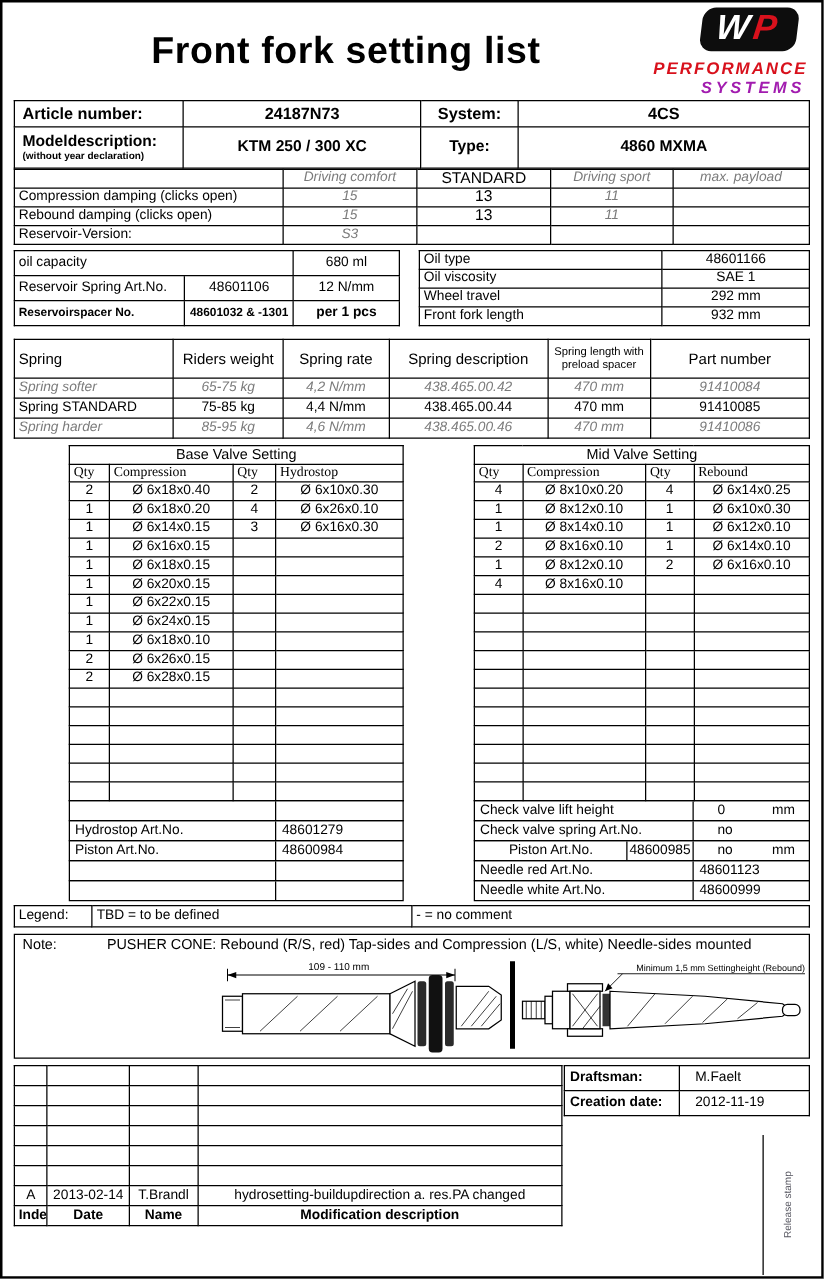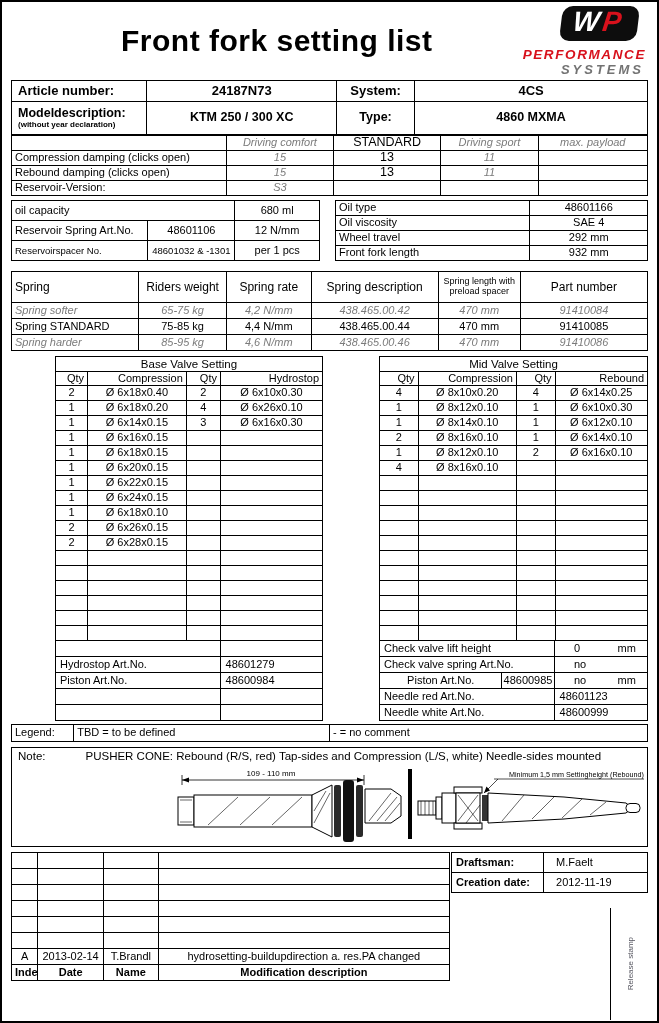--- a/index.html
+++ b/index.html
@@ -17,21 +17,21 @@
   }
   
   .hdrzone { position: relative; height: 72px; }
   .page-title { position: absolute; left: 110px; top: 22px; font-size: 30px; font-weight: bold; letter-spacing: .5px; }
   .logo { position: absolute; right: 2px; top: 4px; width: 195px; text-align: right; }
   .logo-mark { display:inline-block; background:#0d0d0d; color:#fff; border-radius: 10px;
                transform: skewX(-7deg); padding: 0 14px 3px 12px; font-size: 28px; font-weight: bold;
                font-style: italic; letter-spacing: 3px; line-height: 1.15; margin-right: 8px; }
   .logo-mark .lp { color: #d8111c; }
   .logo-perf { color:#d8111c; font-weight:bold; font-style:italic; font-size:13.5px; letter-spacing:1.6px; margin-top:6px; }
-  .logo-sys  { color:#737373;    font-weight:bold; font-style:italic; font-size:13px;  letter-spacing:3px; padding-right: 2px; }
+  .logo-sys  { color:#a21caf;    font-weight:bold; font-style:italic; font-size:13px;  letter-spacing:3px; padding-right: 2px; }
   
   .tbl { border-collapse: collapse; table-layout: fixed; width: 100%; }
   .tbl td { border: 1px solid #000; padding: 0 3px; font-size: 11px; line-height: 1.05;
             height: 15px; white-space: nowrap; overflow: hidden; }
   .c { text-align: center; }
   .muted { color: #7b7b7b; font-style: italic; }
   
   .info { margin-top: 6px; }
   .info td { font-weight: bold; }
   .info tr.r1 td { height: 21px; font-size: 13px; }
@@ -39,32 +39,32 @@
   .info .lblcell { padding-left: 6px; }
   .sub { display:block; font-size: 8px; font-weight: bold; line-height: 1; }
   
   .damping { }
   .damping td.hd { text-align: center; font-size: 11px; }
   .damping td.std { font-size: 12.5px; }
   
   .oilrow { display: flex; justify-content: space-between; margin-top: 4px; }
   .oil-l { width: 309px; } .oil-r { width: 313px; }
   .oil-l td.v, .oil-r td.v { text-align: center; }
-  .oil-l tr.small td { font-size: 9.5px; }
+  .oil-l tr.small td { font-size: 9.5px; font-weight: bold; }
   
   .spring { margin-top: 10px; }
   .spring tr.h td { height: 31px; font-size: 12px; text-align: center; }
   .spring tr.h td.wrap { white-space: normal; font-size: 9px; line-height: 1.1; }
   .spring tr.d td { height: 16px; text-align: center; }
   .spring tr.d td:first-child { text-align: left; }
   
   .valves { display: flex; justify-content: space-between; margin-top: 5px; }
   .vpanel { width: 312px; padding-left: 44px; } .vpanel.r { width: 313px; }
   .valve tr.t td { height: 15px; text-align: center; font-size: 11.5px; }
-  .valve tr.h td { height: 14px; text-align: right; }
+  .valve tr.h td { height: 14px; text-align: left; font-family: Liberation Serif, serif; }
   .valve tbody tr td { height: 15px; text-align: center; }
   .vfoot { width: 100%; }
   .vfoot-row { display: flex; border: 1px solid #000; margin-top: -1px; height: 17px;
                font-size: 11px; line-height: 15px; white-space: nowrap; overflow: hidden; }
   .vf-label { flex: 0 0 61.5%; padding-left: 4px; }
   .vf-value { flex: 1; border-left: 1px solid #000; padding-left: 5px; }
   .vpanel.r .vf-label { flex-basis: 65%; }
   .vf-flex { flex: 1; border-left: 1px solid #000; display: flex; }
   .vf-flex .a { margin-left: 21%; } .vf-flex .b { margin-left: auto; margin-right: 12%; }
   .vf-c1 { flex: 0 0 45.5%; text-align: center; }
@@ -199,21 +199,21 @@
           <col style="width:62.3%">
           <col style="width:37.7%">
         </colgroup>
       <tbody>
           <tr>
             <td>Oil type</td>
             <td class="v">48601166</td>
           </tr>
       <tr>
             <td>Oil viscosity</td>
-            <td class="v">SAE 4</td>
+            <td class="v">SAE 1</td>
           </tr>
       <tr>
             <td>Wheel travel</td>
             <td class="v">292 mm</td>
           </tr>
       <tr>
             <td>Front fork length</td>
             <td class="v">932 mm</td>
           </tr>
     </tbody>

